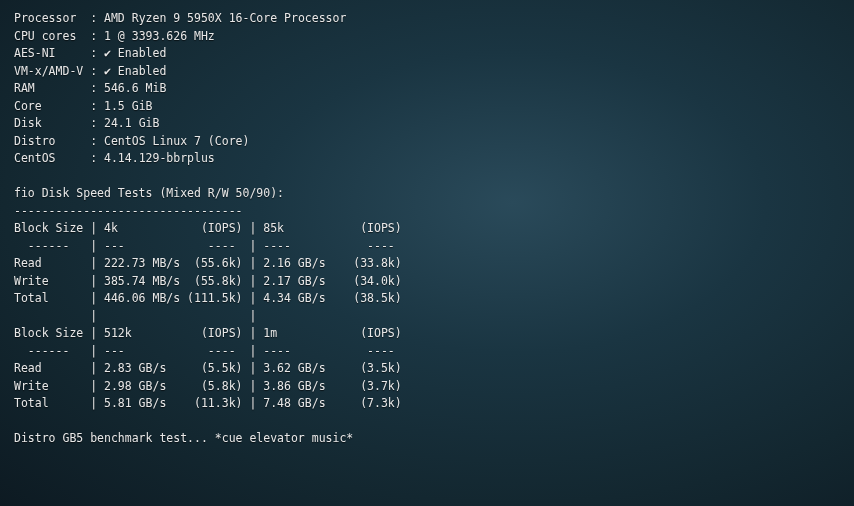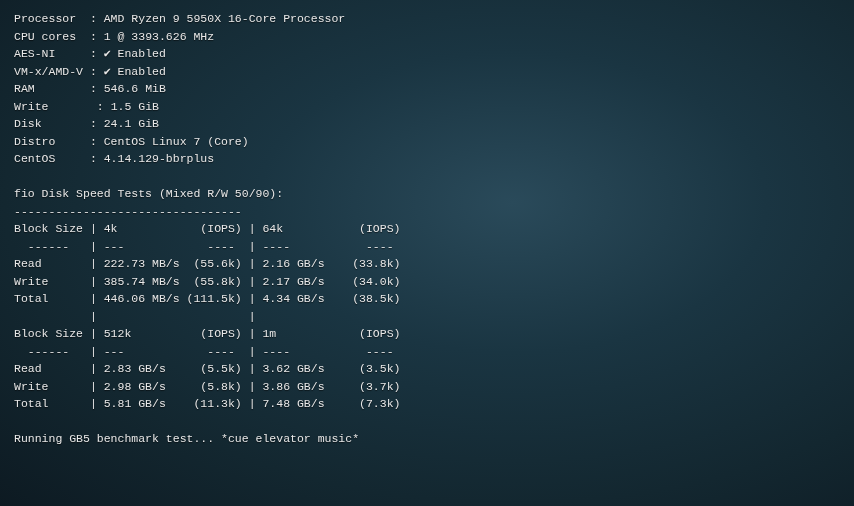--- a/index.html
+++ b/index.html
@@ -12,46 +12,46 @@
   body {
     background: radial-gradient(ellipse at 60% 40%, #2a4a5a 0%, #1a3542 35%, #132730 70%, #0d1a22 100%);
     font-family: "DejaVu Sans Mono", "Consolas", "Menlo", monospace;
     font-size: 11.5px;
     color: #e8e8e8;
     line-height: 17.5px;
     padding: 10px 14px;
     box-sizing: border-box;
     text-shadow: 0 1px 1px rgba(0,0,0,0.6);
   }
-  .line { white-space: pre; font-family: Liberation Mono, monospace; }
+  .line { white-space: pre; }
 </style>
 </head>
 <body>
 
 <div class="line"><span>Processor  : </span><span>AMD Ryzen 9 5950X 16-Core Processor</span></div>
 <div class="line"><span>CPU cores  : </span><span>1 @ 3393.626 MHz</span></div>
 <div class="line"><span>AES-NI     : </span><span>✔ Enabled</span></div>
 <div class="line"><span>VM-x/AMD-V : </span><span>✔ Enabled</span></div>
 <div class="line"><span>RAM        : </span><span>546.6 MiB</span></div>
-<div class="line"><span>Write       : </span><span>1.5 GiB</span></div>
+<div class="line"><span>Core       : </span><span>1.5 GiB</span></div>
 <div class="line"><span>Disk       : </span><span>24.1 GiB</span></div>
 <div class="line"><span>Distro     : </span><span>CentOS Linux 7 (Core)</span></div>
 <div class="line"><span>CentOS     : </span><span>4.14.129-bbrplus</span></div>
 
 <div class="line">&nbsp;</div>
 
 <div class="line">fio Disk Speed Tests (Mixed R/W 50/90):</div>
 <div class="line">---------------------------------</div>
-<div class="line">Block Size | 4k            (IOPS) | 64k           (IOPS)</div>
+<div class="line">Block Size | 4k            (IOPS) | 85k           (IOPS)</div>
 <div class="line">  ------   | ---            ----  | ----           ---- </div>
 <div class="line">Read       | 222.73 MB/s  (55.6k) | 2.16 GB/s    (33.8k)</div>
 <div class="line">Write      | 385.74 MB/s  (55.8k) | 2.17 GB/s    (34.0k)</div>
 <div class="line">Total      | 446.06 MB/s (111.5k) | 4.34 GB/s    (38.5k)</div>
 <div class="line">           |                      |                     </div>
 <div class="line">Block Size | 512k          (IOPS) | 1m            (IOPS)</div>
 <div class="line">  ------   | ---            ----  | ----           ---- </div>
 <div class="line">Read       | 2.83 GB/s     (5.5k) | 3.62 GB/s     (3.5k)</div>
 <div class="line">Write      | 2.98 GB/s     (5.8k) | 3.86 GB/s     (3.7k)</div>
 <div class="line">Total      | 5.81 GB/s    (11.3k) | 7.48 GB/s     (7.3k)</div>
 
 <div class="line">&nbsp;</div>
 
-<div class="line">Running GB5 benchmark test... *cue elevator music*</div>
+<div class="line">Distro GB5 benchmark test... *cue elevator music*</div>
 
 </body></html>

